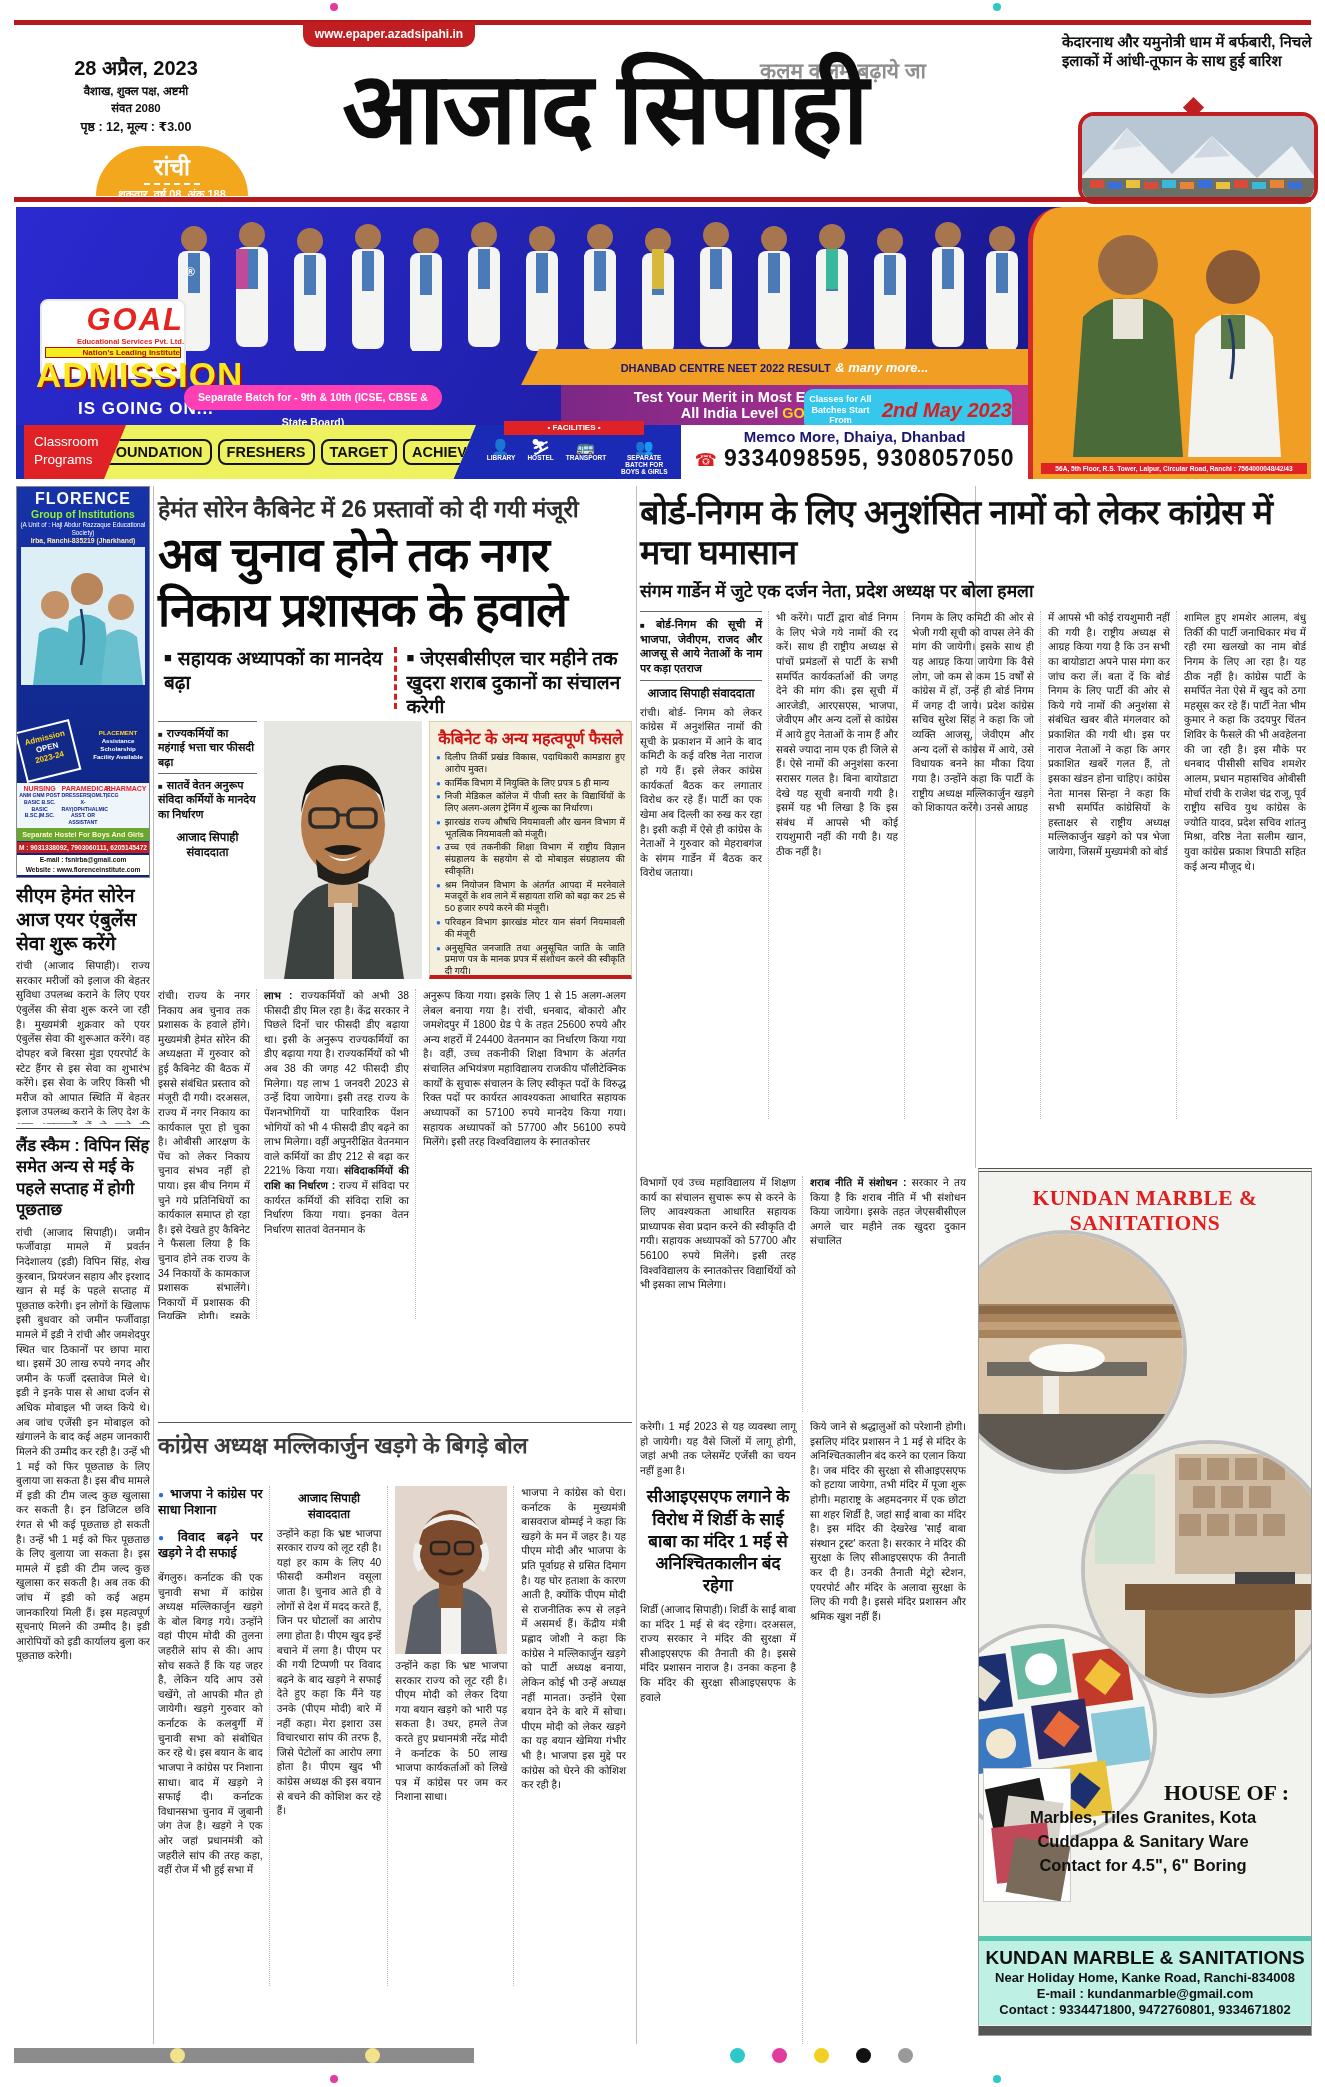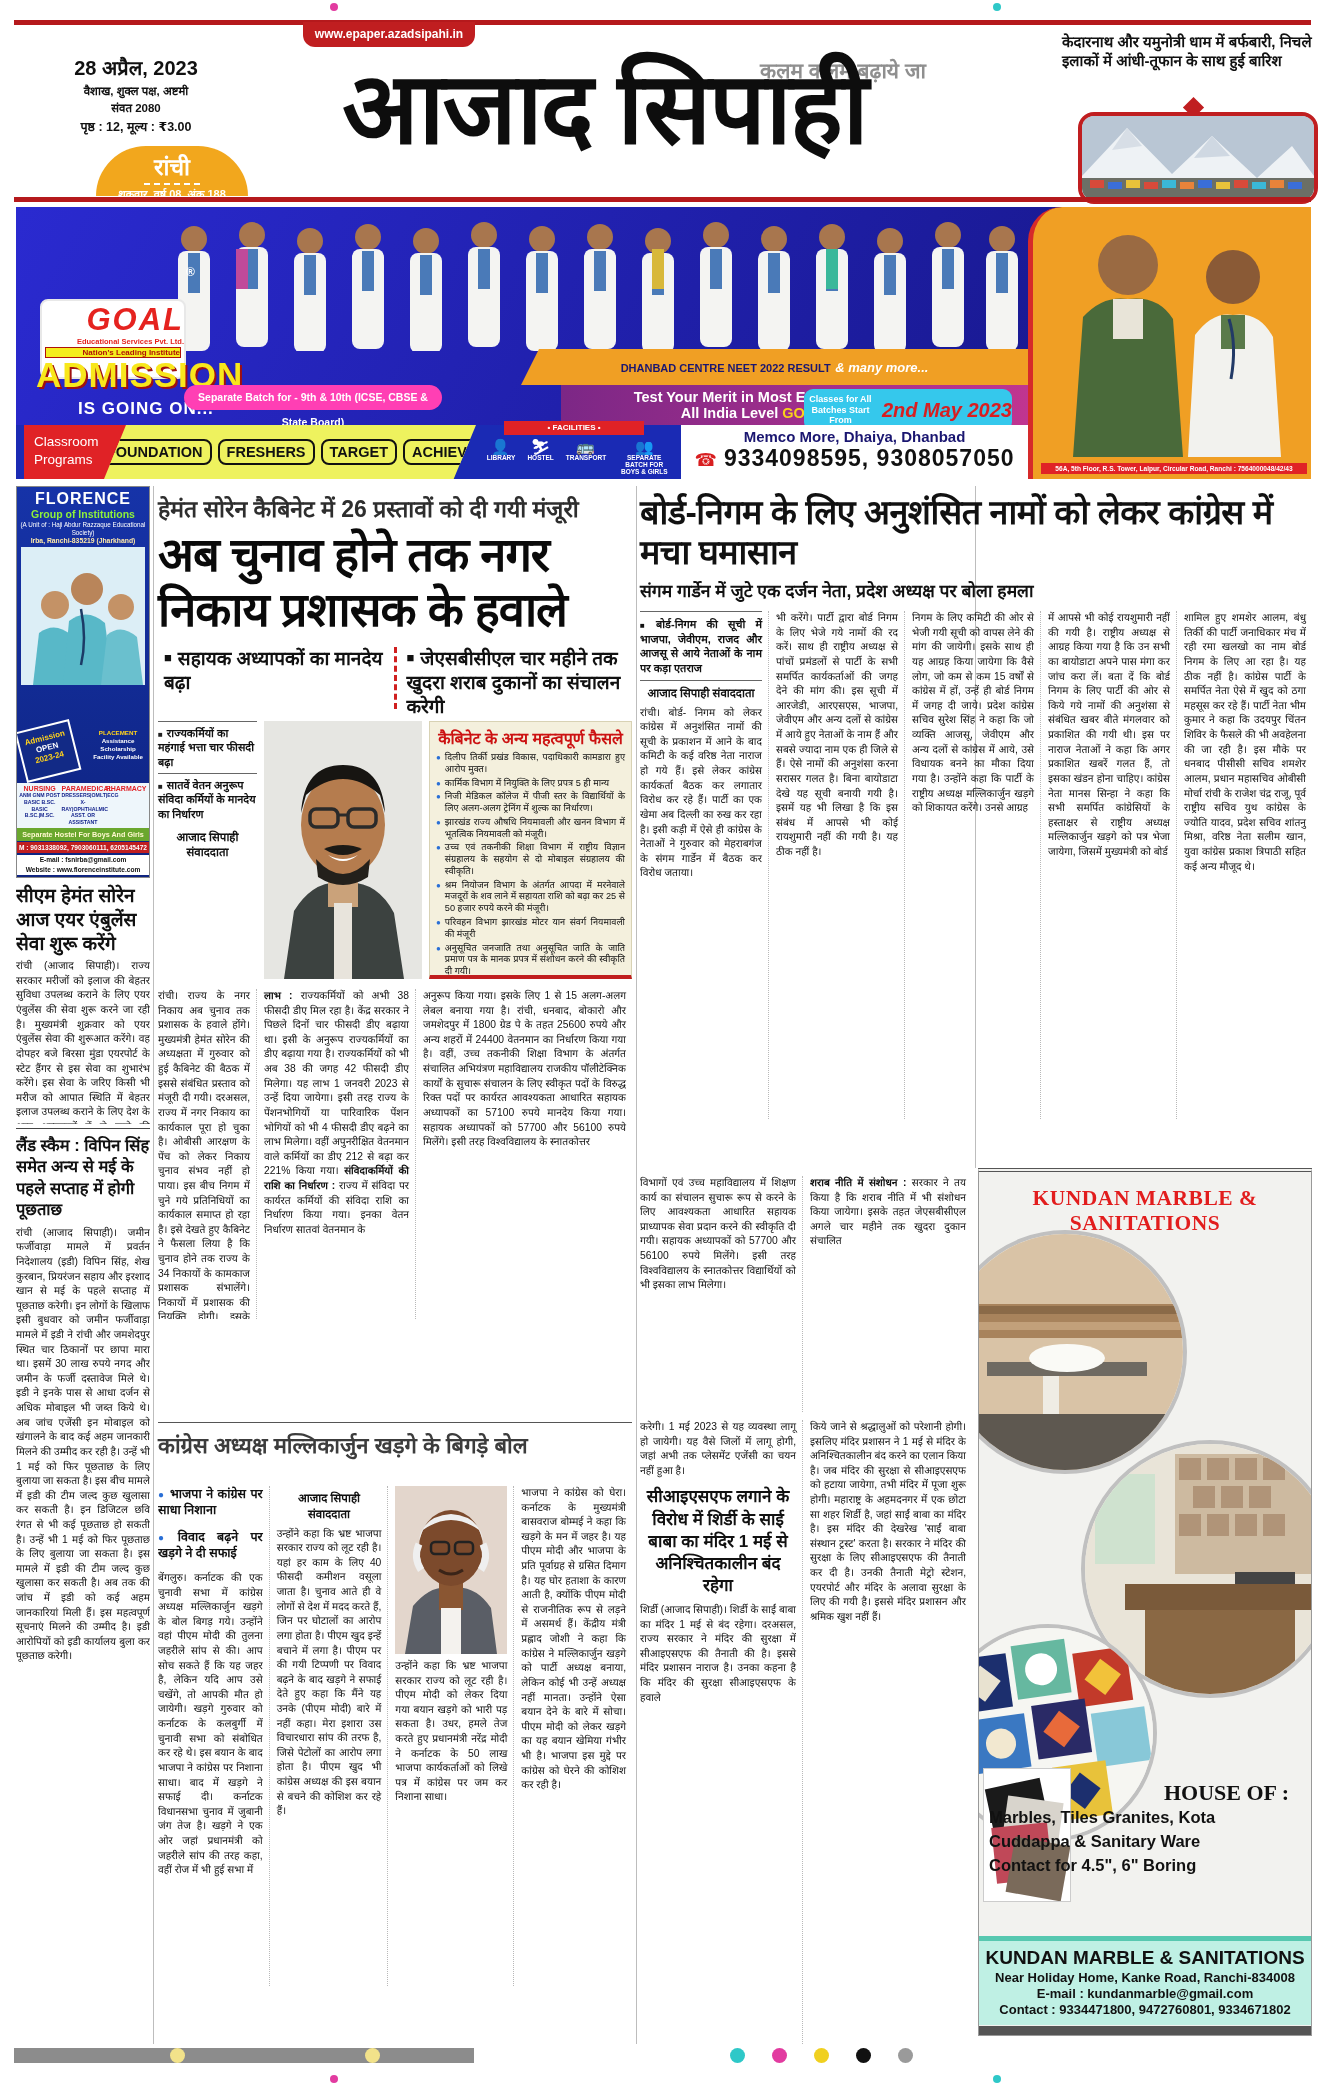--- a/index.html
+++ b/index.html
@@ -140,21 +140,21 @@
   .shirdi{position:absolute;left:640px;top:1420px;width:332px;height:624px;display:flex;gap:7px;overflow:hidden;}
   .shirdi .col{flex:1;}
   .sh-head{font-size:17px;font-weight:800;line-height:1.3;text-align:center;margin:8px 0 6px;}
   
   .kundan{position:absolute;left:978px;top:1168px;width:334px;height:868px;background:#f2f2ef;border:1px solid #999;
       border-top:4px double #555;box-sizing:border-box;overflow:hidden;}
   .ku-title{color:#e21d1d;font-weight:800;font-size:21.5px;text-align:center;margin-top:14px;letter-spacing:0.5px;font-family:"Liberation Serif","DejaVu Serif",serif;}
   .ku-circle{position:absolute;border-radius:50%;border:4px solid #c0c0c0;overflow:hidden;}
   .ku-house{position:absolute;left:10px;top:608px;width:314px;}
   .ku-house .hh{font-family:"Liberation Serif","DejaVu Serif",serif;font-weight:800;font-size:22px;text-align:right;padding-right:14px;}
-  .ku-house .hl{font-weight:700;font-size:16.5px;text-align:left;padding-right:6px;line-height:1.45;}
+  .ku-house .hl{font-weight:700;font-size:16.5px;text-align:center;padding-right:6px;line-height:1.45;}
   .ku-tiles{position:absolute;left:4px;top:596px;width:86px;height:132px;background:#fff;border:1px solid #ccc;overflow:hidden;}
   .ku-footer{position:absolute;left:0;bottom:10px;width:100%;background:#bff0e4;border-top:5px solid #57c8b0;text-align:center;padding:6px 0 8px;}
   .ku-footer .f1{font-weight:800;font-size:19px;color:#111;}
   .ku-footer .f2{font-weight:700;font-size:13px;margin-top:1px;}
   .ku-bar{position:absolute;left:0;bottom:0;width:100%;height:9px;background:#555;}
   
   .reg-left{position:absolute;left:14px;top:2048px;width:460px;height:15px;background:#8c8c8c;}
   .reg-dot{position:absolute;border-radius:50%;width:15px;height:15px;}
   .tiny-dot{position:absolute;border-radius:50%;width:8px;height:8px;}
 </style>

